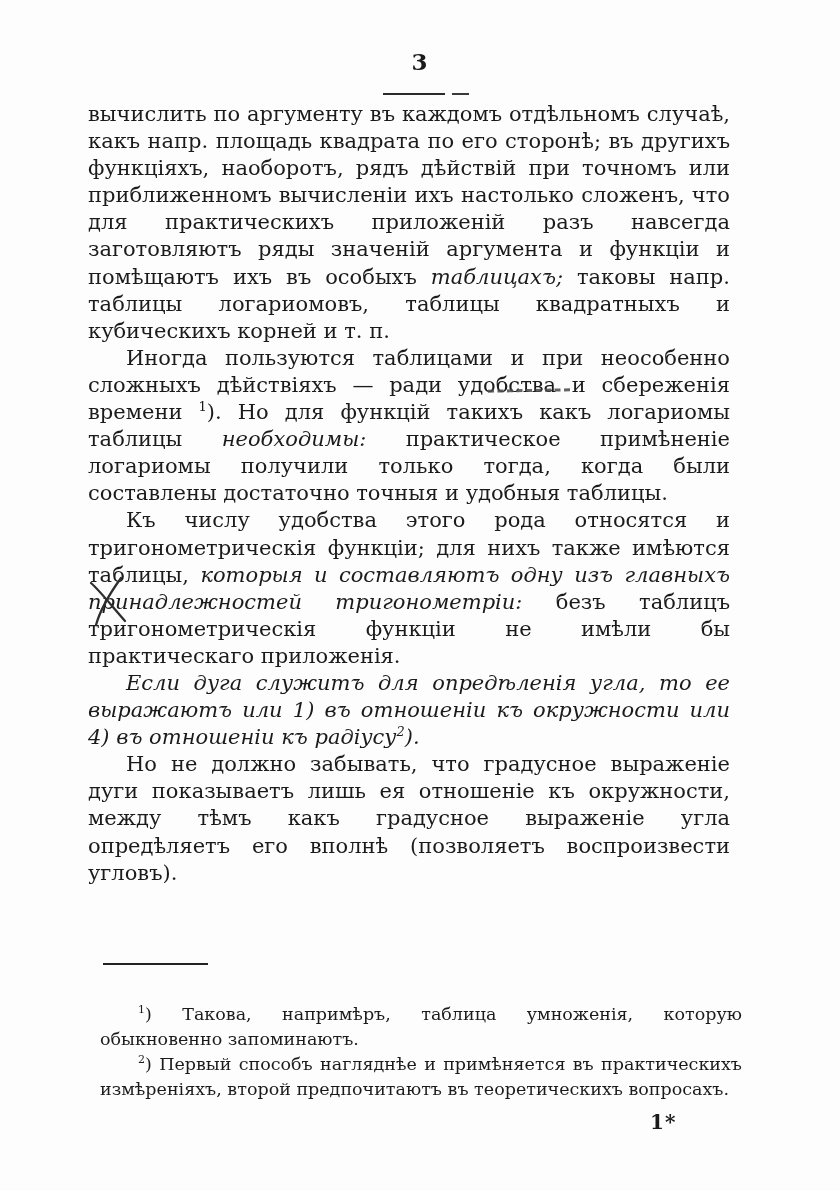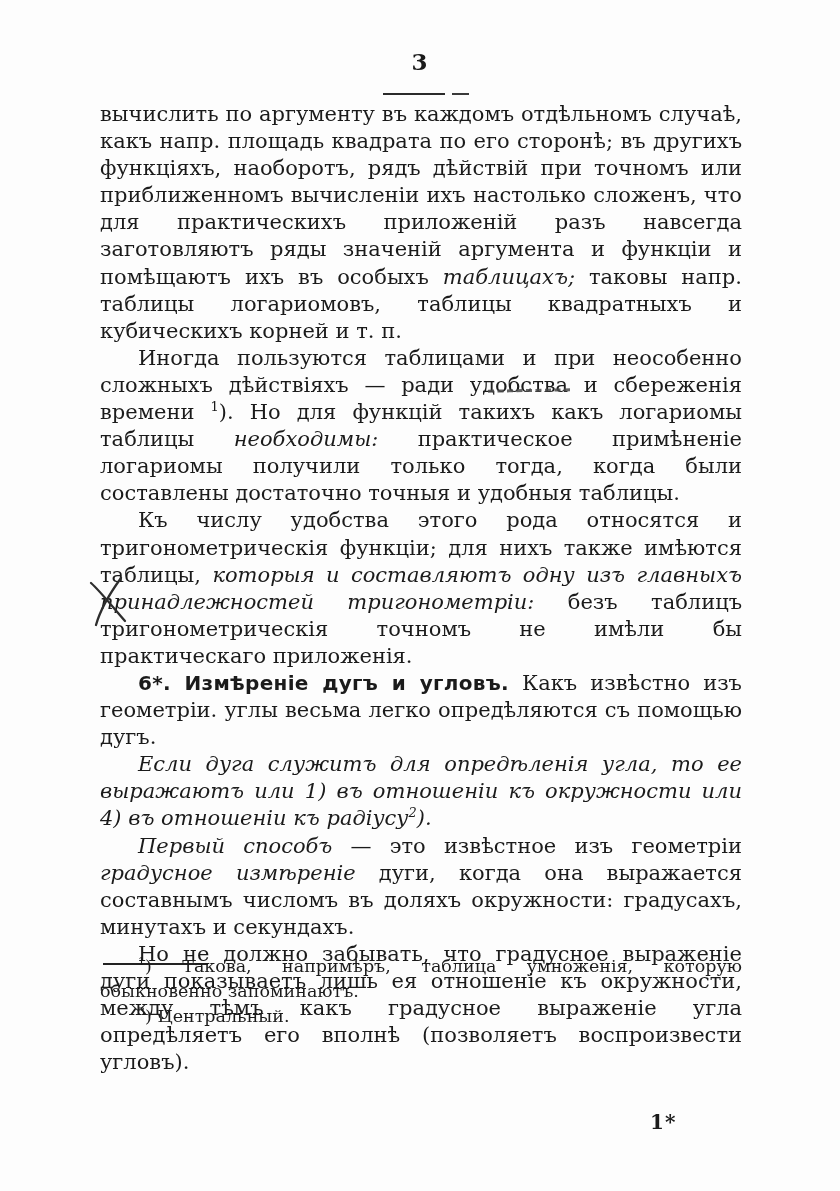--- a/index.html
+++ b/index.html
@@ -22,21 +22,21 @@
   .page-number-rule {
     position:absolute; top:93px; left:383px; width:62px;
     border-top:2.5px solid #2a2a2a;
   }
   .page-number-rule-dash {
     position:absolute; top:93px; left:452px; width:17px;
     border-top:2.5px solid #3a3a3a;
   }
   
   .body-text {
-    position:absolute; top:101px; left:100px; width:642px;
+    position:absolute; top:101px; left:88px; width:642px;
     font-size:21px; line-height:27.1px;
     text-align:justify;
   }
   .para { margin:0; }
   .para.indent { text-indent:38px; }
   .seg { font-style:normal; }
   .seg.italic { font-style:italic; }
   .seg.bold-head {
     font-family:"DejaVu Sans", sans-serif;
     font-weight:700;
@@ -44,21 +44,21 @@
     letter-spacing:0.3px;
   }
   sup.fnref { font-size:13px; line-height:0; }
   sup.fnref.italic { font-style:italic; }
   
   .footnote-divider {
     position:absolute; top:963px; left:103px; width:105px;
     border-top:2.5px solid #222;
   }
   .footnotes {
-    position:absolute; top:954px; left:100px; width:642px;
+    position:absolute; top:1002px; left:100px; width:642px;
     font-size:17.5px; line-height:25px;
     text-align:justify;
   }
   .footnote { margin:0; text-indent:38px; }
   .footnote sup { font-size:11px; line-height:0; }
   
   .signature-mark {
     position:absolute; top:1110px; left:650px;
     font-size:20px; font-weight:bold;
     letter-spacing:1px;
@@ -78,36 +78,34 @@
 
 <div class="page">
 
   <div class="page-number">3</div>
   <div class="page-number-rule"></div>
   <div class="page-number-rule-dash"></div>
 
   <main class="body-text" id="paragraphs">
       <p class="para"><span class="seg">вычислить по аргументу въ каждомъ отдѣльномъ случаѣ, какъ напр. площадь квадрата по его сторонѣ; въ другихъ функціяхъ, наоборотъ, рядъ дѣйствій при точномъ или приближенномъ вычисленіи ихъ настолько сложенъ, что для практическихъ приложеній разъ навсегда заготовляютъ ряды значеній аргумента и функціи и помѣщаютъ ихъ въ особыхъ </span><span class="seg italic">таблицахъ;</span><span class="seg"> таковы напр. таблицы логариомовъ, таблицы квадратныхъ и кубическихъ корней и т. п.</span></p>
       <p class="para indent"><span class="seg">Иногда пользуются таблицами и при неособенно сложныхъ дѣйствіяхъ — ради удобства и сбереженія времени </span><sup class="fnref">1</sup><span class="seg">). Но для функцій такихъ какъ логариомы таблицы </span><span class="seg italic">необходимы:</span><span class="seg"> практическое примѣненіе логариомы получили только тогда, когда были составлены достаточно точныя и удобныя таблицы.</span></p>
-      <p class="para indent"><span class="seg">Къ числу удобства этого рода относятся и тригонометрическія функціи; для нихъ также имѣются таблицы, </span><span class="seg italic">которыя и составляютъ одну изъ главныхъ принадлежностей тригонометріи:</span><span class="seg"> безъ таблицъ тригонометрическія точномъ не имѣли бы практическаго приложенія.</span></p>
-      <p class="para indent"><span class="seg bold-head">6*. Измѣреніе дугъ и угловъ.</span><span class="seg"> Какъ извѣстно изъ геометріи. углы весьма легко опредѣляются съ помощью дугъ.</span></p>
+      <p class="para indent"><span class="seg">Къ числу удобства этого рода относятся и тригонометрическія функціи; для нихъ также имѣются таблицы, </span><span class="seg italic">которыя и составляютъ одну изъ главныхъ принадлежностей тригонометріи:</span><span class="seg"> безъ таблицъ тригонометрическія функціи не имѣли бы практическаго приложенія.</span></p>
       <p class="para indent"><span class="seg italic">Если дуга служитъ для опредѣленія угла, то ее выражаютъ или 1) въ отношеніи къ окружности или 4) въ отношеніи къ радіусу</span><sup class="fnref italic">2</sup><span class="seg italic">).</span></p>
-      <p class="para indent"><span class="seg italic">Первый способъ</span><span class="seg"> — это извѣстное изъ геометріи </span><span class="seg italic">градусное измѣреніе</span><span class="seg"> дуги, когда она выражается составнымъ числомъ въ доляхъ окружности: градусахъ, минутахъ и секундахъ.</span></p>
       <p class="para indent"><span class="seg">Но не должно забывать, что градусное выраженіе дуги показываетъ лишь ея отношеніе къ окружности, между тѣмъ какъ градусное выраженіе угла опредѣляетъ его вполнѣ (позволяетъ воспроизвести угловъ).</span></p>
     </main>
 
   <svg class="x-mark" width="52" height="54" viewBox="0 0 52 54">
     <path d="M 7 9 C 16 17, 27 31, 41 47" fill="none" stroke="#2e2e2e" stroke-width="2.3" stroke-linecap="round"></path>
     <path d="M 37 4 C 29 15, 17 33, 12 51" fill="none" stroke="#2e2e2e" stroke-width="2.3" stroke-linecap="round"></path>
   </svg>
 
   <div class="ink-smudge"></div>
 
   <div class="footnote-divider"></div>
 
   <section class="footnotes" id="footnotes">
       <p class="footnote"><sup>1</sup><span>) Такова, напримѣръ, таблица умноженія, которую обыкновенно запоминаютъ.</span></p>
-      <p class="footnote"><sup>3</sup><span>) Центральный.</span></p>
+      <p class="footnote"><sup>2</sup><span>) Первый способъ нагляднѣе и примѣняется въ практическихъ измѣреніяхъ, второй предпочитаютъ въ теоретическихъ вопросахъ.</span></p>
     </section>
 
   <div class="signature-mark">1*</div>
 
 </div>
 
 </body></html>

